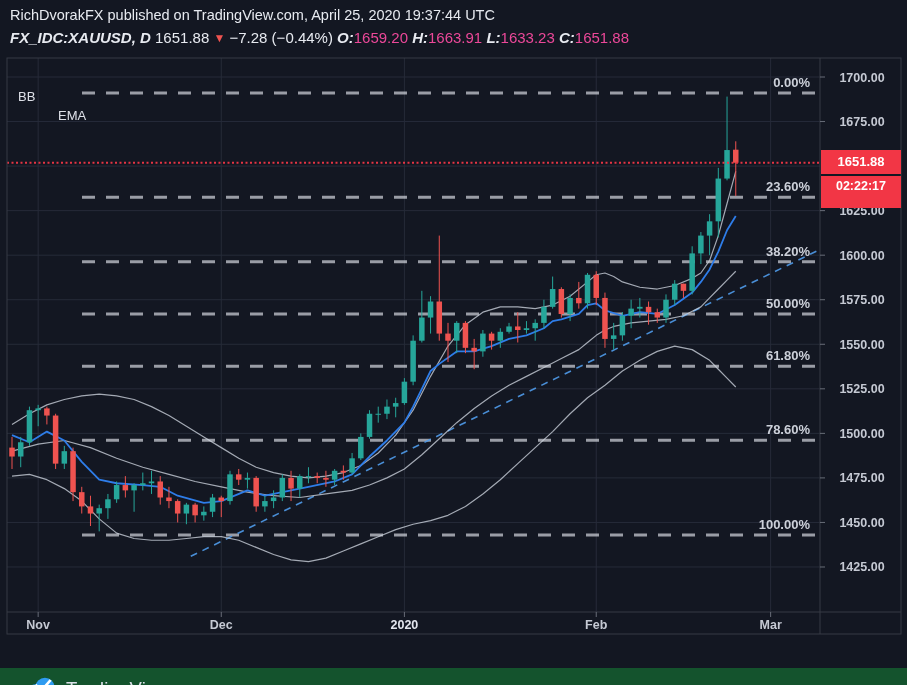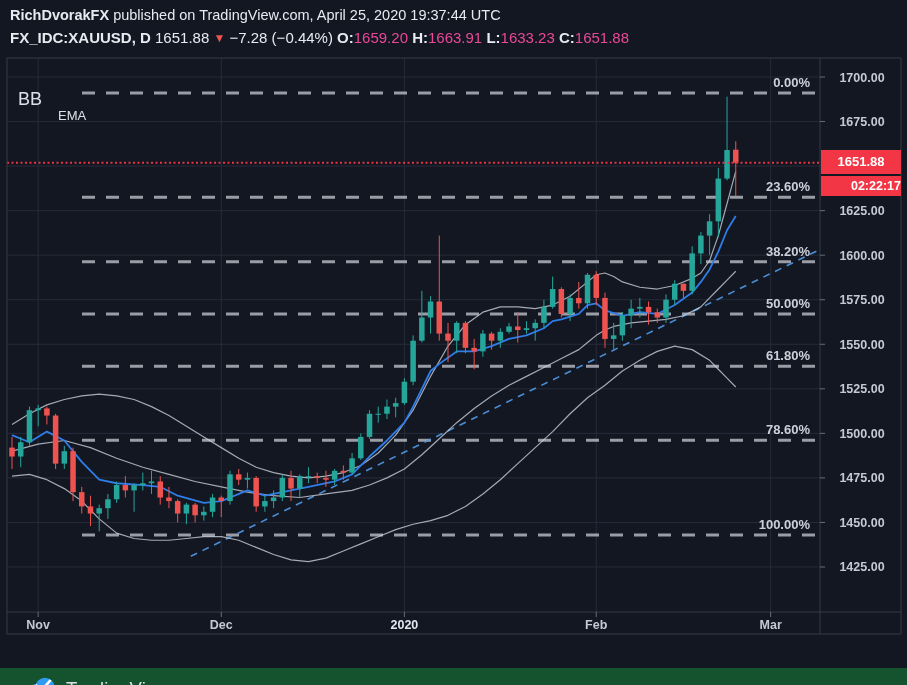--- a/index.html
+++ b/index.html
@@ -1,32 +1,32 @@
 <!DOCTYPE html>
 <html><head>
 <meta charset="utf-8">
 <style>
   html,body{margin:0;padding:0;background:#131722;width:907px;height:685px;overflow:hidden;
     font-family:"Liberation Sans",sans-serif;-webkit-font-smoothing:antialiased;}
   #stage{position:relative;width:907px;height:685px;background:#131722;}
   svg{position:absolute;left:0;top:0;}
   .hdr1{position:absolute;left:10px;top:7px;font-size:14.5px;color:#e7eaf0;white-space:pre;}
-  .hdr1 .author{font-weight:700;}
+  .hdr1 .author{font-weight:400;}
   .hdr2{position:absolute;left:10px;top:29px;font-size:15px;color:#e7eaf0;white-space:pre;}
-  .b{font-weight:700;}
+  .b{font-weight:700;font-style:italic;}
   .red{color:#ec4899;}
   .tri{color:#ef5350;font-size:12px;vertical-align:1px;}
   .legend{position:absolute;left:18px;color:#dde0e8;}
   .chart-title{top:64px;font-size:13.5px;font-weight:700;}
-  .ind-bb{top:89px;font-size:18px;}
+  .ind-bb{top:89px;font-size:13px;}
   .ind-ema{top:108px;font-size:13px;margin-left:40px;}
   .badge{position:absolute;left:821px;width:80px;background:#f23645;color:#fff;text-align:center;
     font-weight:700;z-index:5;}
   .price-badge{top:150px;height:24px;line-height:24px;font-size:13px;}
-  .countdown-badge{top:176px;height:20px;line-height:20px;font-size:12.5px;text-align:right;}
+  .countdown-badge{top:176px;height:32px;line-height:20px;font-size:12.5px;}
   .footer{position:absolute;left:0;top:668px;width:907px;height:45px;background:#14532d;}
   .brand-text{position:absolute;left:66px;top:10px;font-size:18.5px;color:#dce0e9;letter-spacing:.2px;}
   .brand-icon{position:absolute;left:26px;top:8px;width:36px;height:26px;}
 </style>
 </head>
 <body>
 
 <div id="stage">
 
   <svg id="chart-svg" width="907" height="685" viewBox="0 0 907 685">

